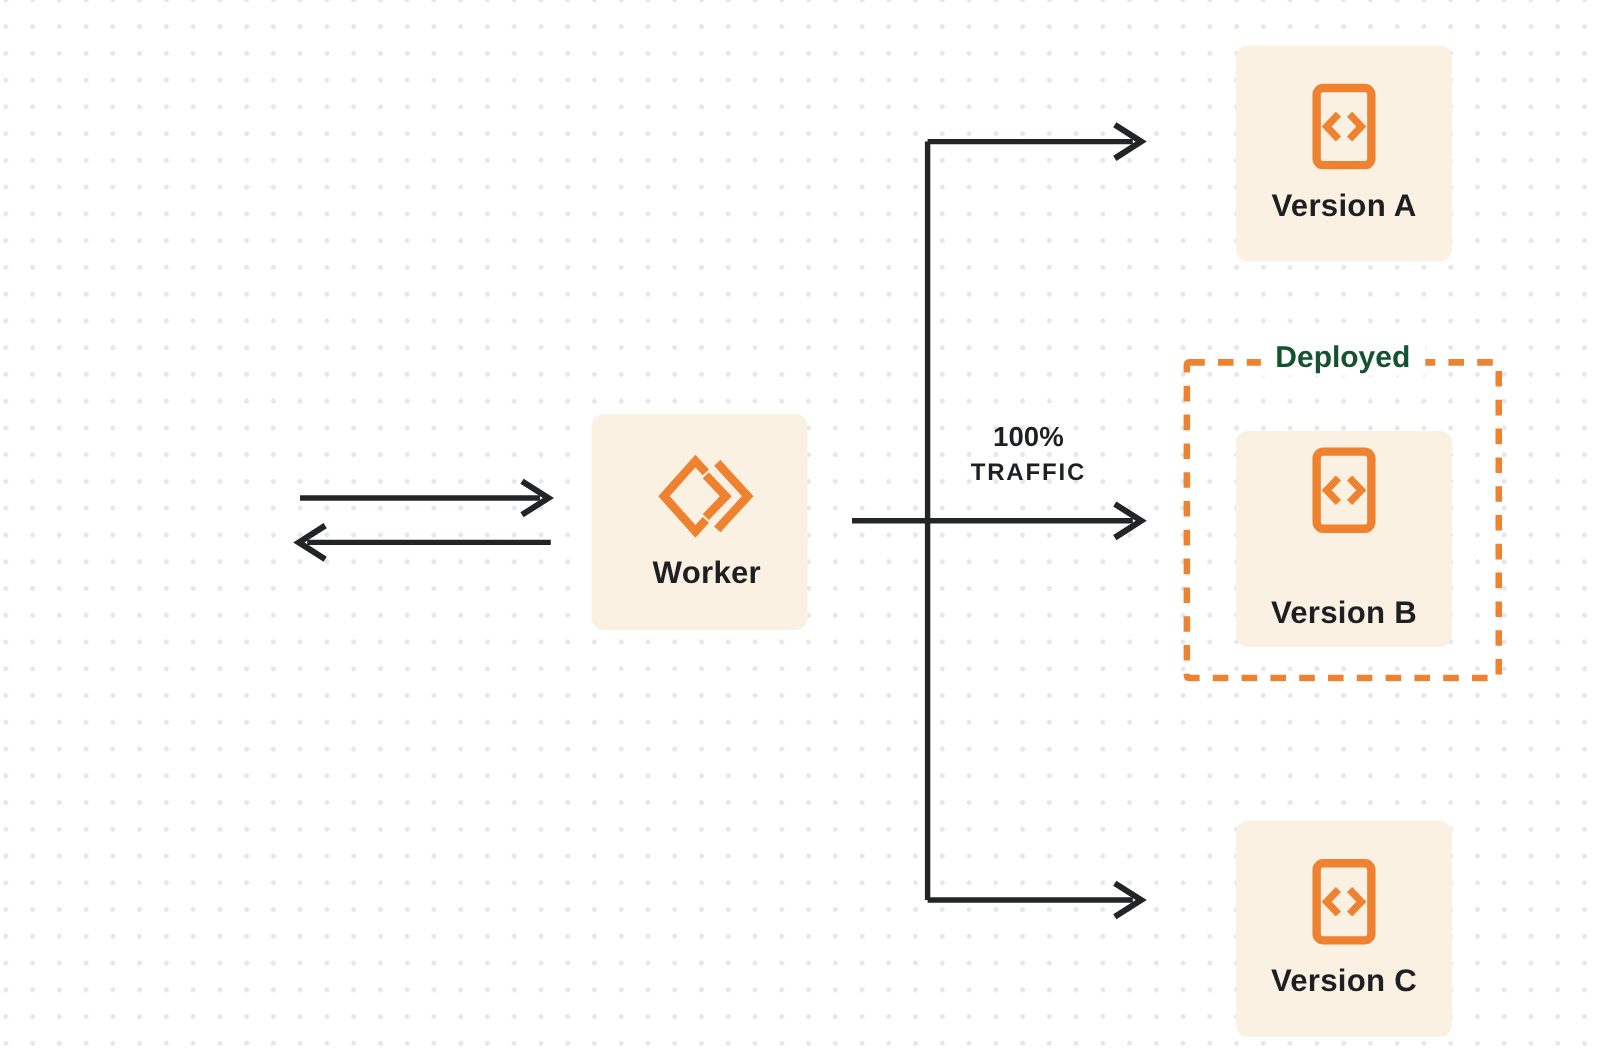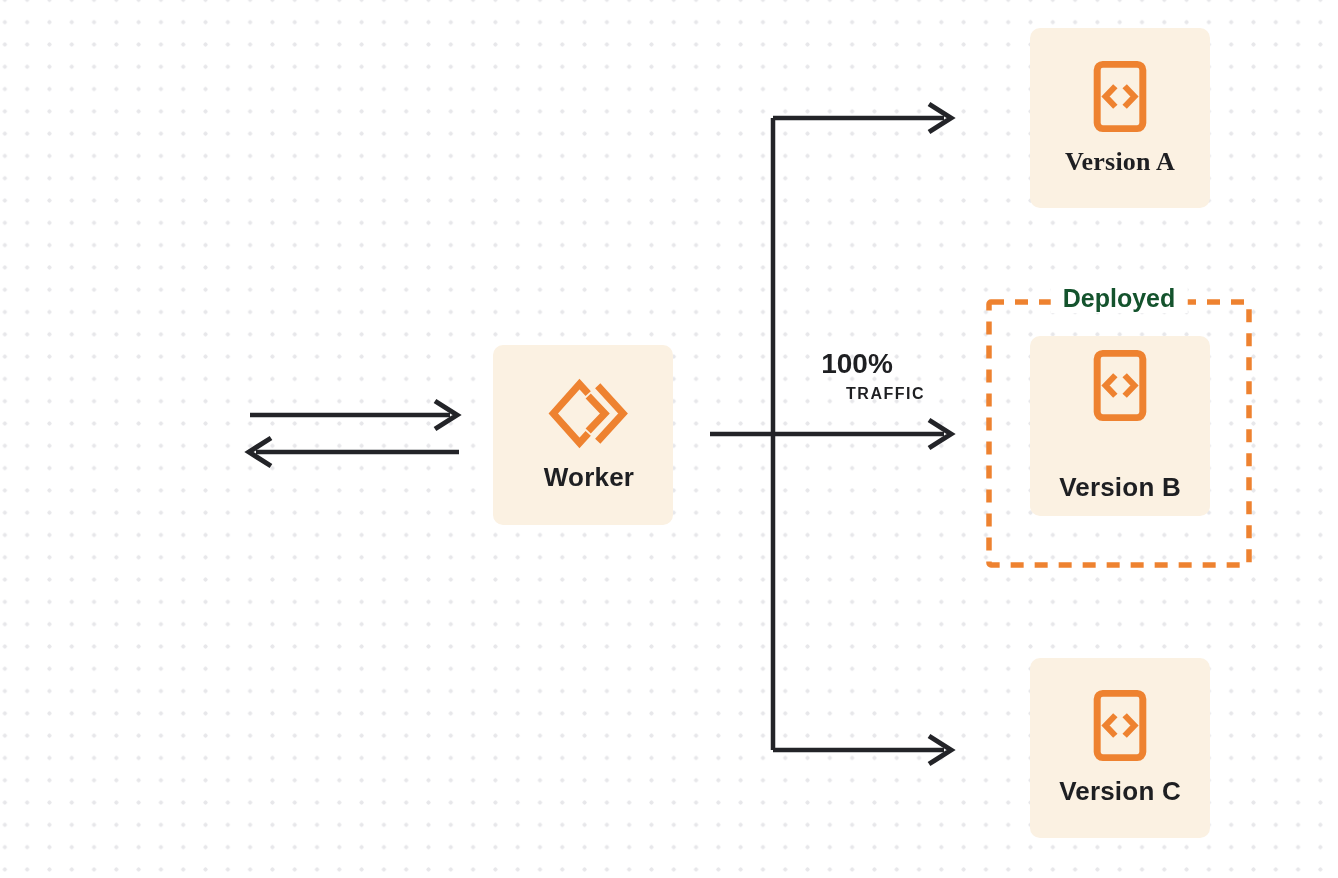--- a/index.html
+++ b/index.html
@@ -44,23 +44,23 @@
     width: 180px; height: 180px;
     background: #fbf1e2;
     padding-left: 12px;
   }
   .worker-node .node-label { margin-top: 12px; }
   .version-node {
     left: 1030px;
     width: 180px; height: 180px;
     background: #fbf1e2;
   }
-  .version-a { top: 28px; font-family: Liberation Serif, serif; }
-  .version-b { top: 336px; gap: 36px; }
-  .version-c { top: 658px; }
+  .version-a { top: 38px; }
+  .version-b { top: 359px; gap: 36px; }
+  .version-c { top: 684px; }
   .version-node .node-label { margin-top: 14px; }
   .deployed-box {
     position: absolute;
     left: 986px; top: 299px;
     width: 266px; height: 269px;
   }
   .deployed-box svg { position: absolute; inset: 0; }
   .deployed-label {
     position: absolute;
     left: 50%; top: -15px;
@@ -74,29 +74,28 @@
   }
   .traffic-label {
     position: absolute;
     left: 789px; top: 349px;
     width: 136px;
     text-align: center;
     color: #1e1f22;
   }
   .traffic-line1 {
     font-weight: 700;
-    font-size: 28px;
+    font-size: 23px;
     line-height: 30px;
   }
   .traffic-line2 {
     font-weight: 700;
-    font-size: 16px;
+    font-size: 20px;
     line-height: 30px;
     letter-spacing: 1.5px;
-    text-align: right;
   }
 </style>
 </head>
 <body>
 
 <div class="canvas">
 
   <svg class="connectors" width="1338" height="878" viewBox="0 0 1338 878">
     <g fill="none" stroke="#232428" stroke-width="4.5" stroke-linejoin="miter" stroke-linecap="butt">
 

